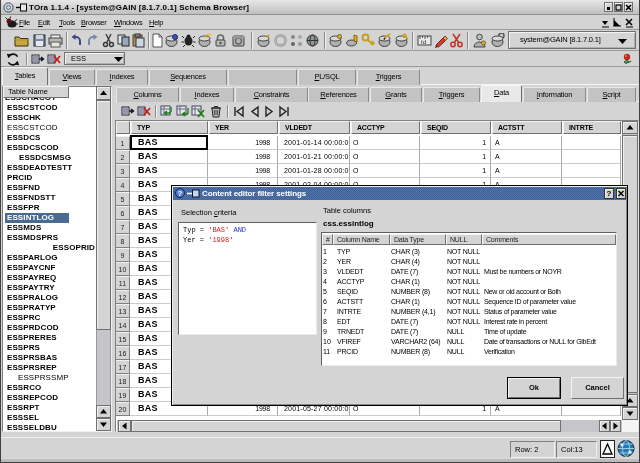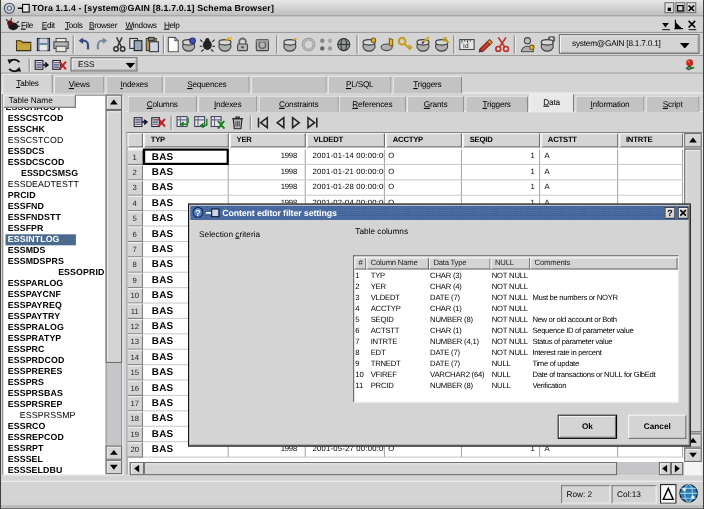--- a/index.html
+++ b/index.html
@@ -339,21 +339,21 @@
 <div class="a" style="left:1px;top:86px;width:638px;height:351px;background:#d4d4d4;"></div>
 <div class="a" style="left:2px;top:86px;width:110px;height:346px;background:#fff;border:1px solid #808080;border-right-color:#f0f0f0;border-bottom-color:#f0f0f0;"></div>
 <div class="a" style="left:2px;top:86px;width:94px;height:345px;overflow:hidden;position:absolute;">
     <div class="a" style="left:3px;top:6.5px;width:90px;height:10px;font-weight:bold;font-size:8px;line-height:10px;letter-spacing:0.1px;overflow:hidden;">ESSCHACOT</div>
     <div class="a" style="left:3px;top:16.5px;width:90px;height:10px;font-weight:bold;font-size:8px;line-height:10px;letter-spacing:0.1px;overflow:hidden;"><span style="padding-left:2px">ESSCSTCOD</span></div>
     <div class="a" style="left:3px;top:26.5px;width:90px;height:10px;font-weight:bold;font-size:8px;line-height:10px;letter-spacing:0.1px;overflow:hidden;"><span style="padding-left:2px">ESSCHK</span></div>
     <div class="a" style="left:3px;top:36.5px;width:90px;height:10px;font-weight:normal;font-size:8px;line-height:10px;letter-spacing:0.1px;overflow:hidden;"><span style="padding-left:2px">ESSCSTCOD</span></div>
     <div class="a" style="left:3px;top:46.5px;width:90px;height:10px;font-weight:bold;font-size:8px;line-height:10px;letter-spacing:0.1px;overflow:hidden;"><span style="padding-left:2px">ESSDCS</span></div>
     <div class="a" style="left:3px;top:56.5px;width:90px;height:10px;font-weight:bold;font-size:8px;line-height:10px;letter-spacing:0.1px;overflow:hidden;"><span style="padding-left:2px">ESSDCSCOD</span></div>
     <div class="a" style="left:3px;top:66.5px;width:90px;height:10px;font-weight:bold;font-size:8px;line-height:10px;letter-spacing:0.1px;overflow:hidden;margin-left:12px;"><span style="padding-left:2px">ESSDCSMSG</span></div>
-    <div class="a" style="left:3px;top:76.5px;width:90px;height:10px;font-weight:normal;font-size:8px;line-height:10px;letter-spacing:0.1px;overflow:hidden;"><span style="padding-left:2px">ESSDEADTESTT</span></div>
+    <div class="a" style="left:3px;top:76.5px;width:90px;height:10px;font-weight:bold;font-size:8px;line-height:10px;letter-spacing:0.1px;overflow:hidden;"><span style="padding-left:2px">ESSDEADTESTT</span></div>
     <div class="a" style="left:3px;top:86.5px;width:90px;height:10px;font-weight:bold;font-size:8px;line-height:10px;letter-spacing:0.1px;overflow:hidden;"><span style="padding-left:2px">PRCID</span></div>
     <div class="a" style="left:3px;top:96.5px;width:90px;height:10px;font-weight:bold;font-size:8px;line-height:10px;letter-spacing:0.1px;overflow:hidden;"><span style="padding-left:2px">ESSFND</span></div>
     <div class="a" style="left:3px;top:106.5px;width:90px;height:10px;font-weight:bold;font-size:8px;line-height:10px;letter-spacing:0.1px;overflow:hidden;"><span style="padding-left:2px">ESSFNDSTT</span></div>
     <div class="a" style="left:3px;top:116.5px;width:90px;height:10px;font-weight:bold;font-size:8px;line-height:10px;letter-spacing:0.1px;overflow:hidden;"><span style="padding-left:2px">ESSFPR</span></div>
     <div class="a" style="left:3px;top:126.5px;width:64px;height:10px;font-weight:bold;font-size:8px;line-height:10px;letter-spacing:0.1px;background:#4a6a8f;color:#fff;overflow:hidden;"><span style="padding-left:2px">ESSINTLOG</span></div>
     <div class="a" style="left:3px;top:136.5px;width:90px;height:10px;font-weight:bold;font-size:8px;line-height:10px;letter-spacing:0.1px;overflow:hidden;"><span style="padding-left:2px">ESSMDS</span></div>
     <div class="a" style="left:3px;top:146.5px;width:90px;height:10px;font-weight:bold;font-size:8px;line-height:10px;letter-spacing:0.1px;overflow:hidden;"><span style="padding-left:2px">ESSMDSPRS</span></div>
     <div class="a" style="left:3px;top:156.5px;width:90px;height:10px;font-weight:bold;font-size:8px;line-height:10px;letter-spacing:0.1px;overflow:hidden;text-align:right;"><span style="padding-left:2px">ESSOPRID</span></div>
     <div class="a" style="left:3px;top:166.5px;width:90px;height:10px;font-weight:bold;font-size:8px;line-height:10px;letter-spacing:0.1px;overflow:hidden;"><span style="padding-left:2px">ESSPARLOG</span></div>
     <div class="a" style="left:3px;top:176.5px;width:90px;height:10px;font-weight:bold;font-size:8px;line-height:10px;letter-spacing:0.1px;overflow:hidden;"><span style="padding-left:2px">ESSPAYCNF</span></div>
@@ -732,21 +732,24 @@
       </svg>
     </div>
     <div class="a" style="left:31px;top:3px;width:260px;height:11px;color:#fff;font-weight:bold;font-size:8px;line-height:11px;letter-spacing:-0.1px;">Content editor filter settings</div>
     <div class="a" style="left:433px;top:3px;width:10px;height:11px;background:#d4d4d4;border:1px solid #333;box-shadow:inset 1px 1px 0 #f0f0f0;font-size:8px;line-height:9px;text-align:center;font-weight:bold;">?</div>
     <div class="a" style="left:445px;top:3px;width:10px;height:11px;background:#d4d4d4;border:1px solid #333;box-shadow:inset 1px 1px 0 #f0f0f0;">
       <svg width="8" height="9">
         <path d="M1.5 2 L6.5 7 M6.5 2 L1.5 7" stroke="#000" stroke-width="1.4"></path>
       </svg>
     </div>
     <div class="a" style="left:10px;top:23px;width:80px;height:10px;font-size:7.5px;line-height:10px;">Selection <span style="text-decoration:underline">c</span>riteria</div>
+    <div class="a" style="left:7px;top:37px;width:139px;height:113px;background:#fff;border:1px solid #606060;border-right-color:#ececec;border-bottom-color:#ececec;font-family:'Liberation Mono',monospace;font-size:7px;line-height:10px;padding:2px 0 0 4px;white-space:pre;">Typ = <span style="color:#d02020">'BAS'</span> <span style="color:#2030c0">AND</span>
+Yer = <span style="color:#d02020">'1998'</span></div>
     <div class="a" style="left:152px;top:21px;width:90px;height:10px;font-size:7.5px;line-height:10px;">Table columns</div>
+    <div class="a" style="left:152px;top:34px;width:120px;height:10px;font-size:8px;font-weight:bold;line-height:10px;">css.essintlog</div>
     <div class="a" style="left:150px;top:47px;width:296px;height:134px;background:#fff;border:1px solid #606060;border-right-color:#ececec;border-bottom-color:#ececec;"></div>
     <div class="a raised" style="left:151px;top:49px;width:11px;height:11px;"></div>
     <div class="a" style="left:155px;top:50px;width:6px;height:9px;font-size:7px;line-height:9px;color:#222;letter-spacing:-0.2px;z-index:2;">#</div>
     <div class="a raised" style="left:162px;top:49px;width:57px;height:11px;"></div>
     <div class="a" style="left:166px;top:50px;width:52px;height:9px;font-size:7px;line-height:9px;color:#222;letter-spacing:-0.2px;z-index:2;">Column Name</div>
     <div class="a raised" style="left:219px;top:49px;width:56px;height:11px;"></div>
     <div class="a" style="left:223px;top:50px;width:51px;height:9px;font-size:7px;line-height:9px;color:#222;letter-spacing:-0.2px;z-index:2;">Data Type</div>
     <div class="a raised" style="left:275px;top:49px;width:36px;height:11px;"></div>
     <div class="a" style="left:279px;top:50px;width:31px;height:9px;font-size:7px;line-height:9px;color:#222;letter-spacing:-0.2px;z-index:2;">NULL</div>
     <div class="a raised" style="left:311px;top:49px;width:134px;height:11px;"></div>

